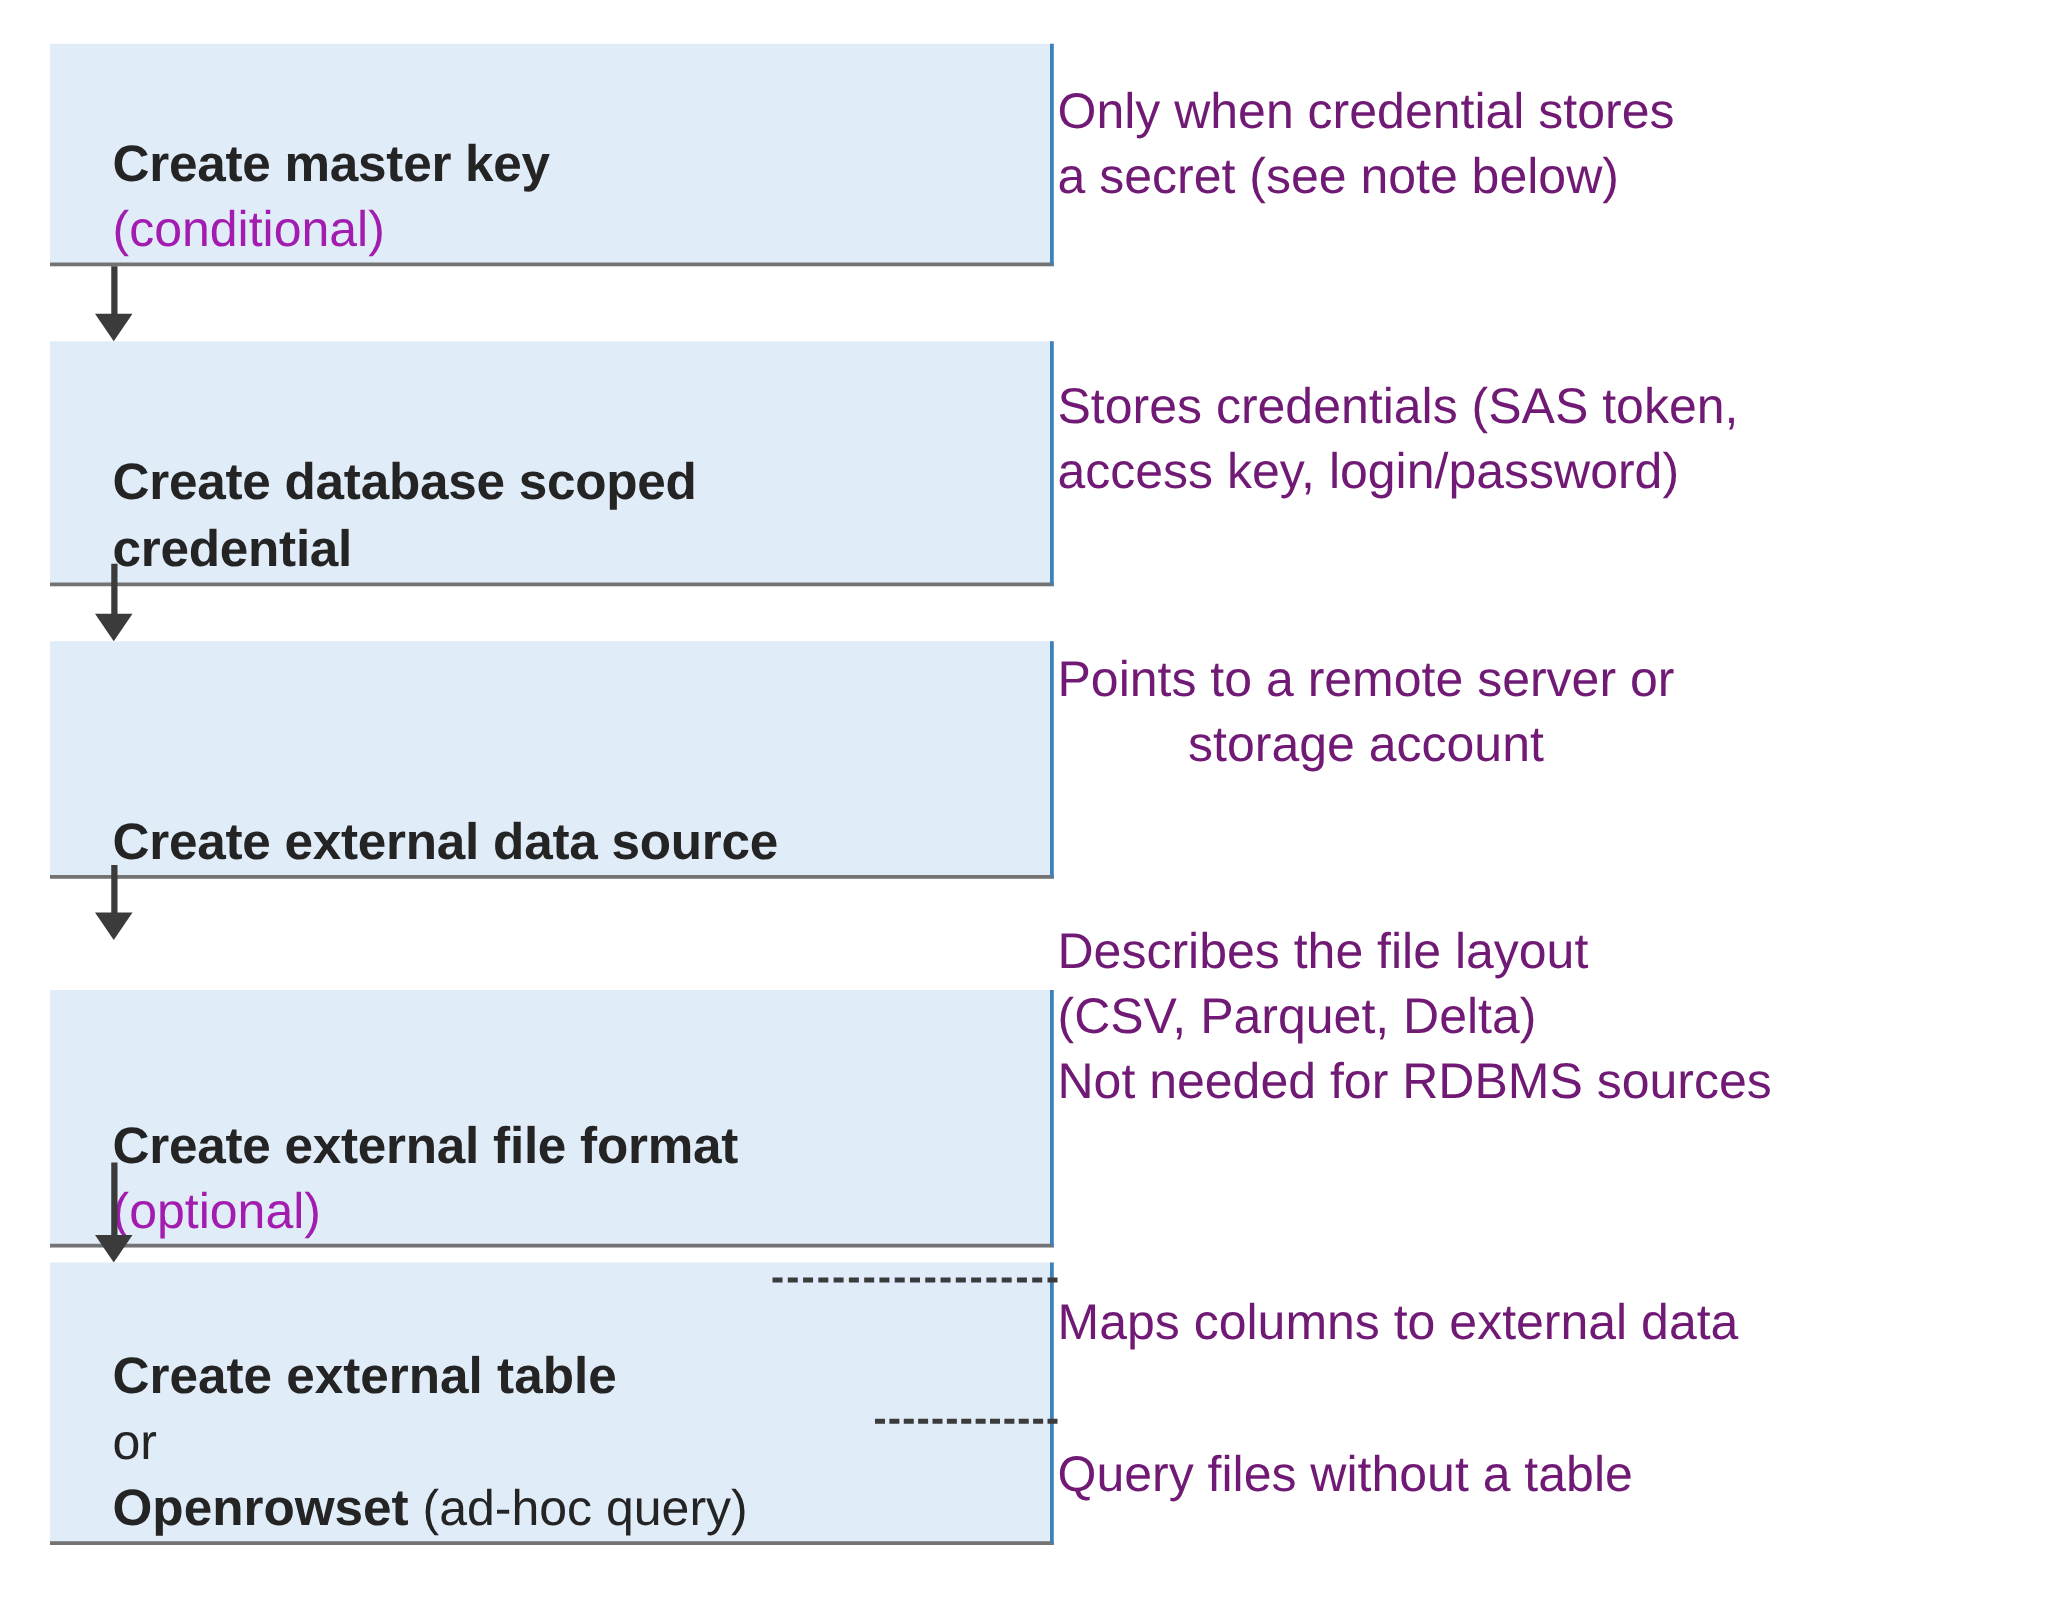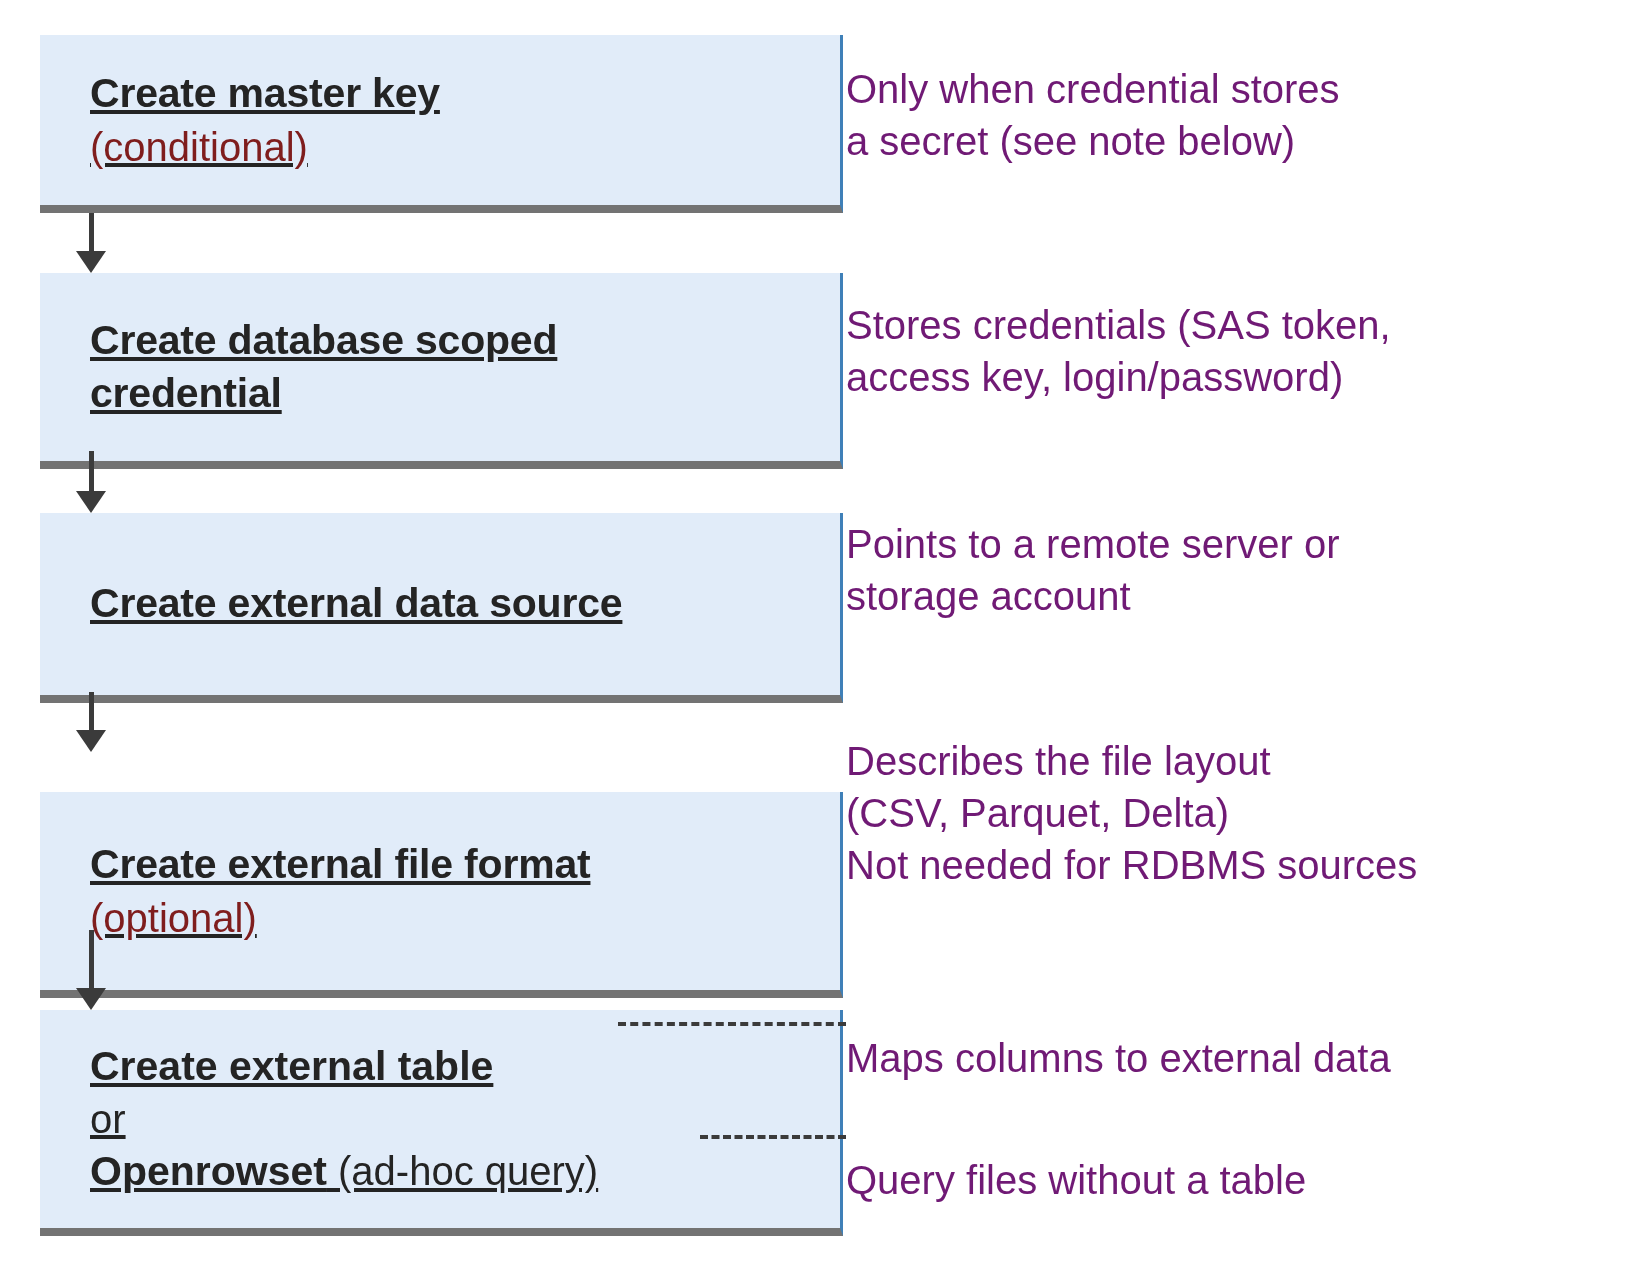--- a/index.html
+++ b/index.html
@@ -20,44 +20,43 @@
     width: 1638px;
     height: 1284px;
   }
 
   
   .step-box {
     position: absolute;
     left: 40px;
     width: 803px;
     background: #e1ecf9;
-    border-bottom: 8px solid #737373;
+    border-bottom: 3px solid #737373;
     border-right: 3px solid #3f80b8;
     box-sizing: border-box;
     display: flex;
     flex-direction: column;
-    justify-content: center;
-    text-decoration: underline;
+    justify-content: flex-end;
   }
   .step-text {
     padding-left: 50px;
     padding-right: 10px;
     line-height: 1.30;
   }
   .step-title {
     font-weight: bold;
     font-size: 41px;
     letter-spacing: -0.2px;
     color: #242424;
     white-space: nowrap;
   }
   .step-sub {
     font-weight: normal;
     font-size: 40px;
-    color: #7f1d1d;
+    color: #a21caf;
     white-space: nowrap;
   }
   .step-title-multi { white-space: normal; }
 
   
   .note {
     position: absolute;
     left: 846px;
     font-size: 40px;
     line-height: 1.30;
@@ -140,21 +139,21 @@
   <div class="arrow" style="top:451px; height:62px;">
     <div class="stem" style="height:44px;"></div>
     <div class="head" style="top:40px;"></div>
   </div>
 
   <div class="step-box" style="top:513px; height:190px;">
     <div class="step-text">
       <div class="step-title">Create external data source</div>
     </div>
   </div>
-  <div class="note" style="top:518px;">Points to a remote server or
+  <div class="note" style="top:518px;text-align:center;">Points to a remote server or
 storage account</div>
 
   <div class="arrow" style="top:692px; height:60px;">
     <div class="stem" style="height:42px;"></div>
     <div class="head" style="top:38px;"></div>
   </div>
 
   <div class="step-box" style="top:792px; height:206px;">
     <div class="step-text">
       <div class="step-title">Create external file format</div>

